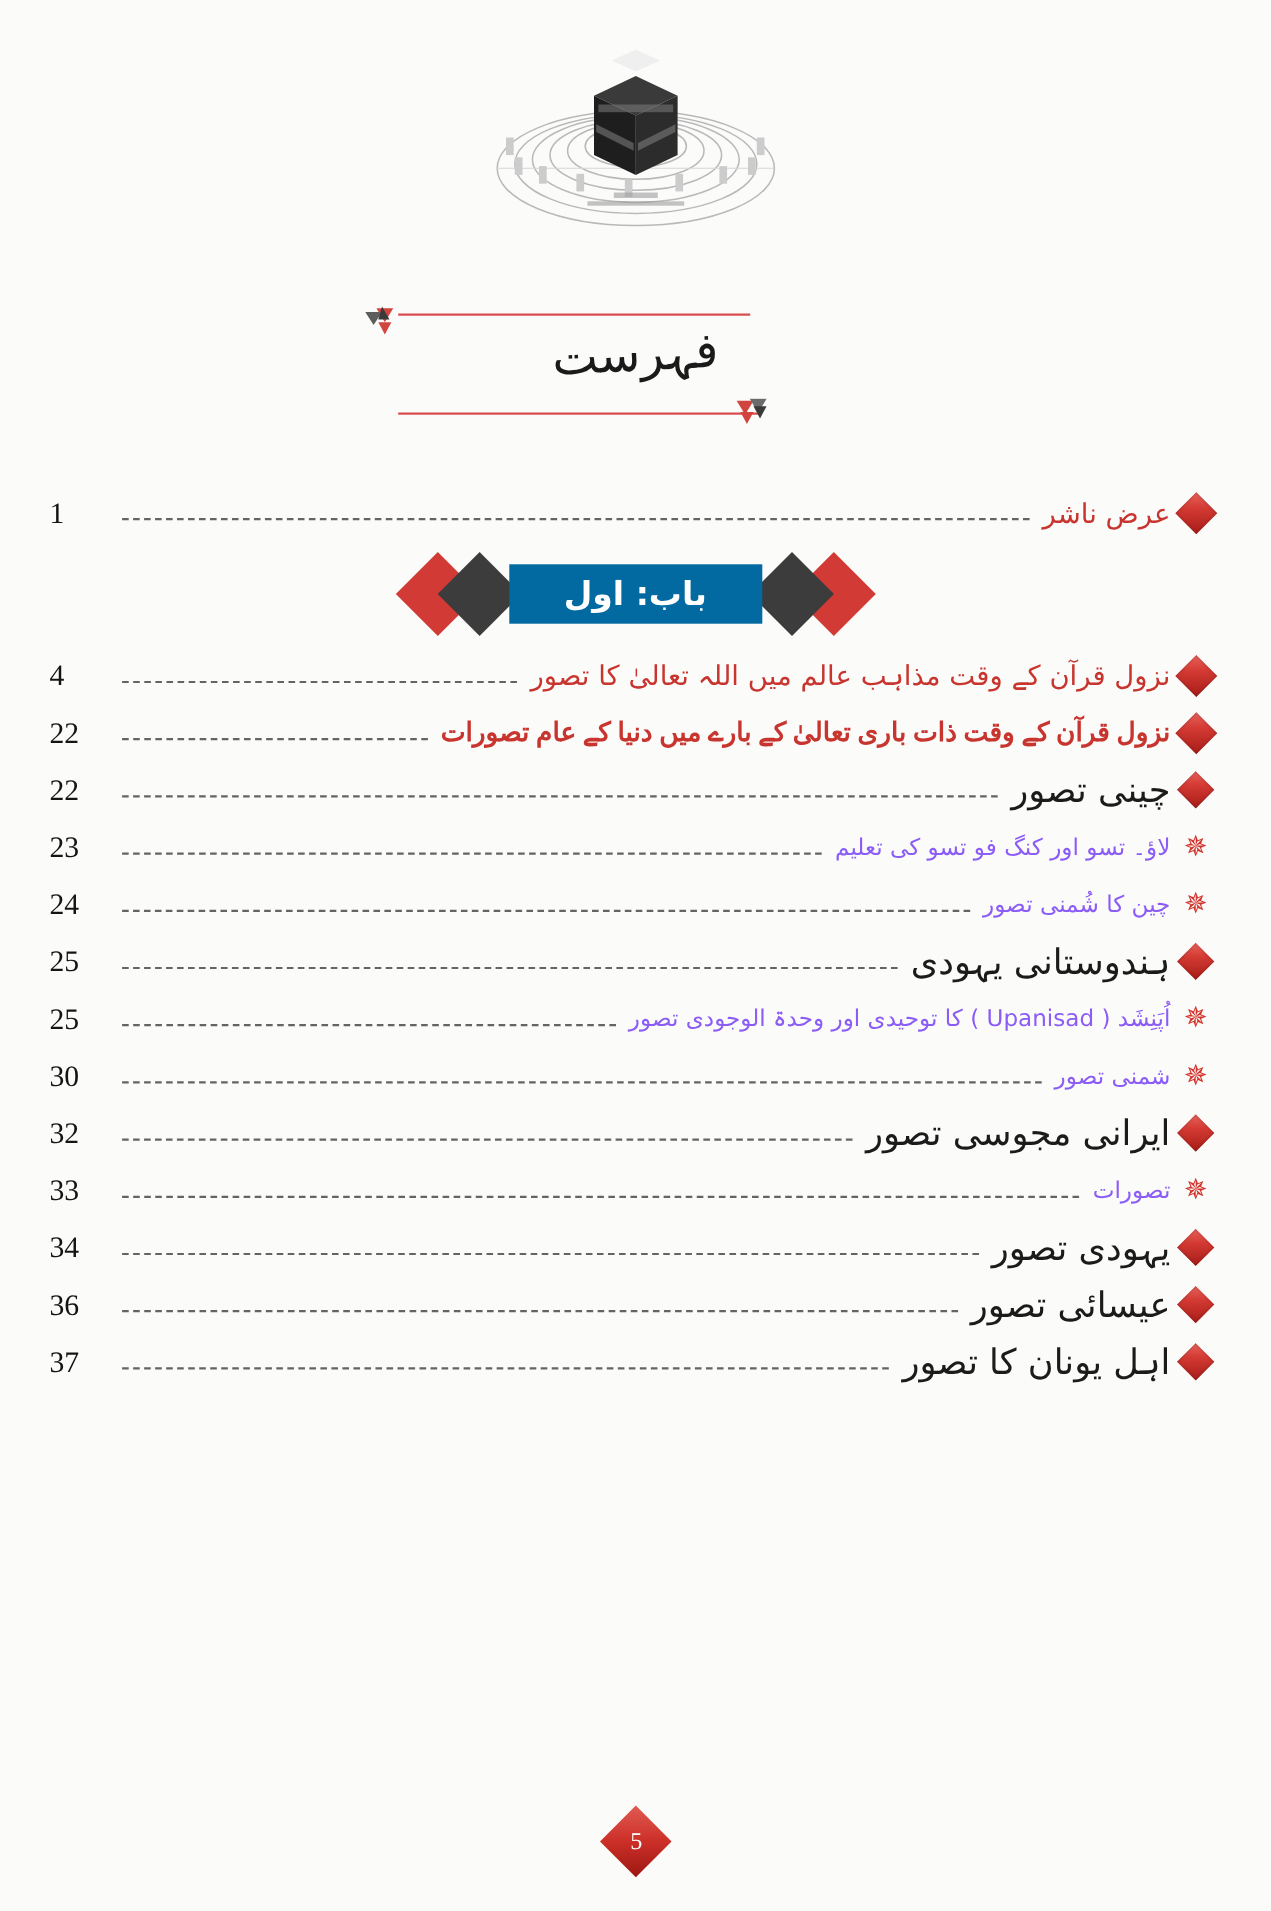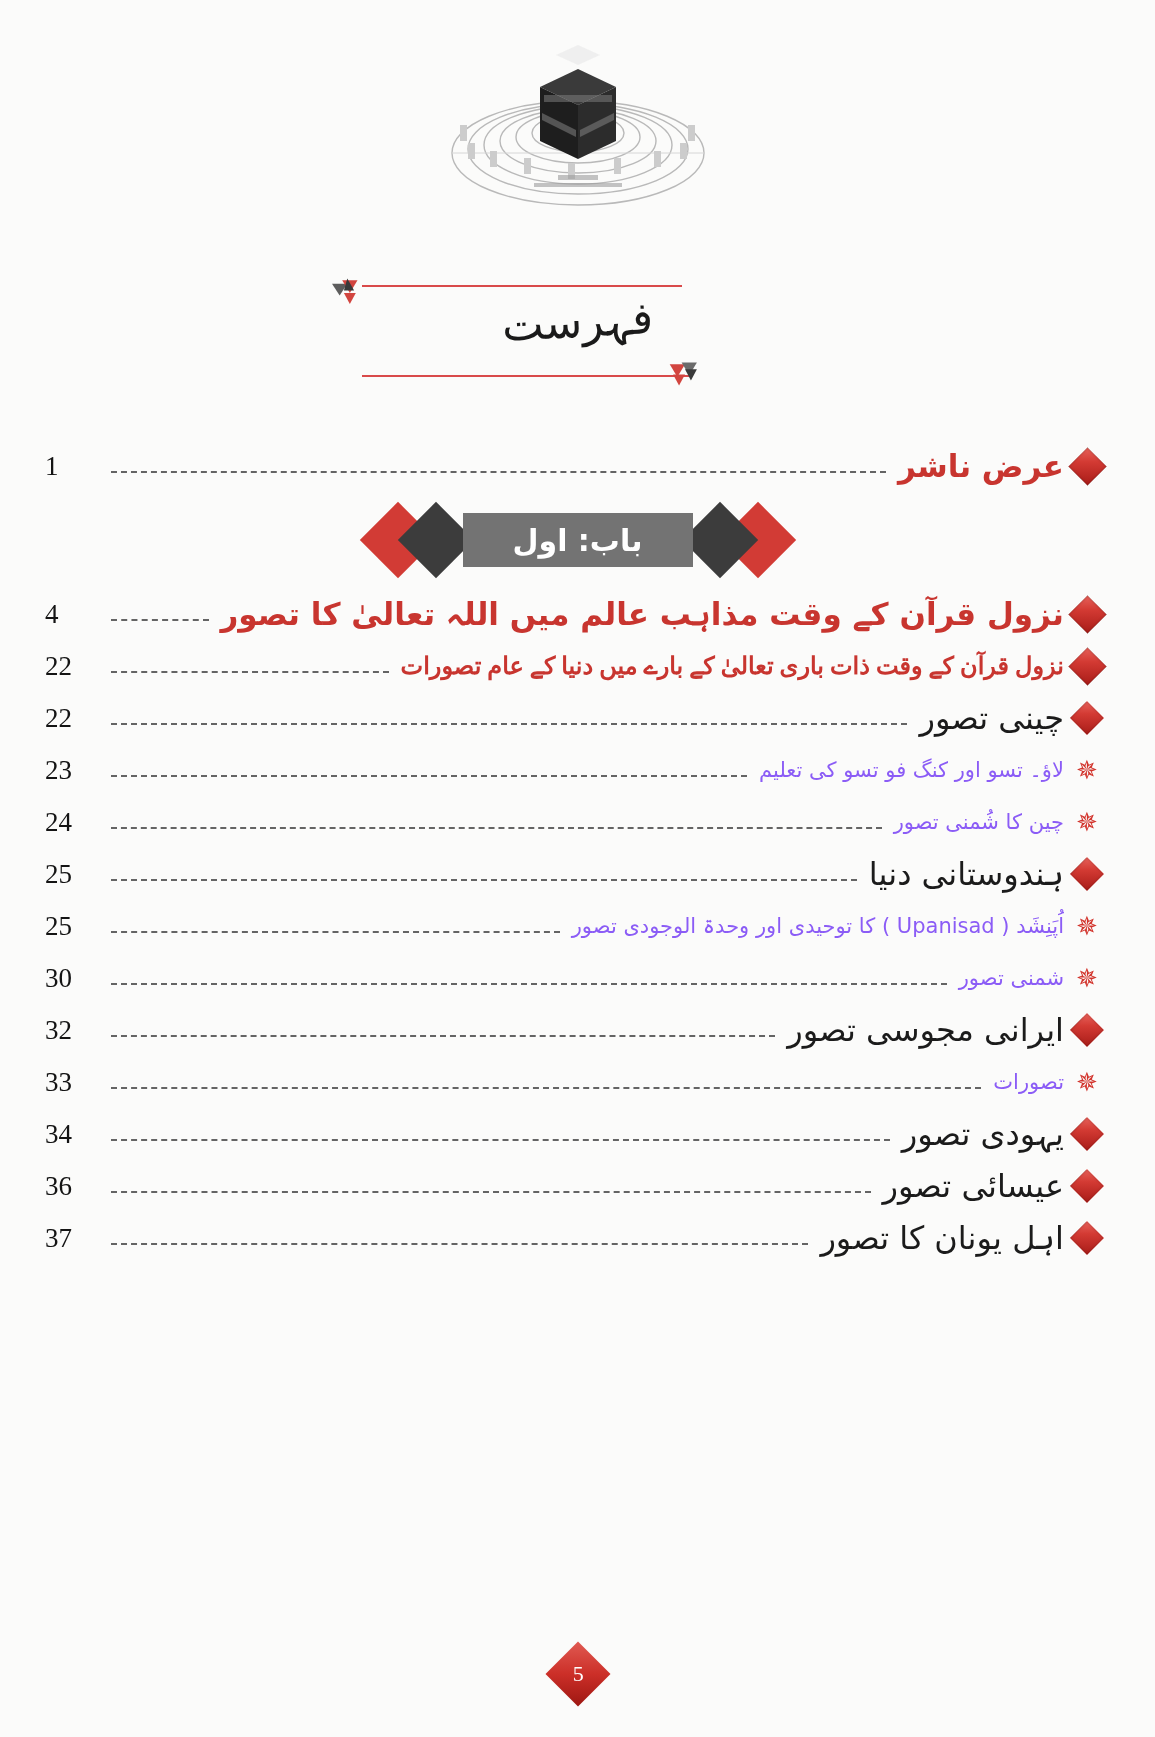--- a/index.html
+++ b/index.html
@@ -89,21 +89,21 @@
     flex:0 0 auto;
     width:54px;
     text-align:left;
     font-family:"Liberation Serif", serif;
     font-size:27px;
     color:#141414;
     direction:ltr;
   }
 
   
-  .lv-major .label{font-size:31px;color:#c8352f;font-weight:700;}
+  .lv-major .label{font-size:25px;color:#c8352f;font-weight:400;}
   .lv-major2 .label{font-size:24px;color:#c8352f;font-weight:700;font-family:Liberation Serif, serif;}
   .lv-mid .label{font-size:32px;color:#1b1b1b;}
   .lv-sub .label{font-size:21px;color:#8b5cf6;}
 
   
   .dia{
     width:27px;height:27px;
     background:linear-gradient(135deg,#e8635c 0%,#d33a33 38%,#a81c18 100%);
     transform:rotate(45deg);
     box-shadow:inset 0 0 3px rgba(0,0,0,.25);
@@ -125,21 +125,21 @@
     position:relative;
     height:96px;
     display:flex;align-items:center;justify-content:center;
   }
   .banner{
     position:relative;
     display:flex;align-items:center;justify-content:center;
     height:54px;
   }
   .band{
-    background:#737373;
+    background:#0369a1;
     height:54px;
     width:230px;
     display:flex;align-items:center;justify-content:center;
     color:#ffffff;
     font-family:"DejaVu Sans", sans-serif;
     font-size:30px;
     font-weight:700;
     direction:rtl;
     position:relative;z-index:3;
   }
@@ -303,21 +303,21 @@
         </span>
       <span class="label">چین کا شُمنی تصور</span>
       <span class="leader"></span>
       <span class="pagenum">24</span>
     </div>
 
     <div class="row lv-mid">
       <span class="bullet">
           <span class="dia small"></span>
         </span>
-      <span class="label">ہندوستانی دنیا</span>
+      <span class="label">ہندوستانی یہودی</span>
       <span class="leader"></span>
       <span class="pagenum">25</span>
     </div>
 
     <div class="row lv-sub">
       <span class="bullet">
           <span class="star">✵</span>
         </span>
       <span class="label">اُپَنِشَد ( Upanisad ) کا توحیدی اور وحدۃ الوجودی تصور</span>
       <span class="leader"></span>

